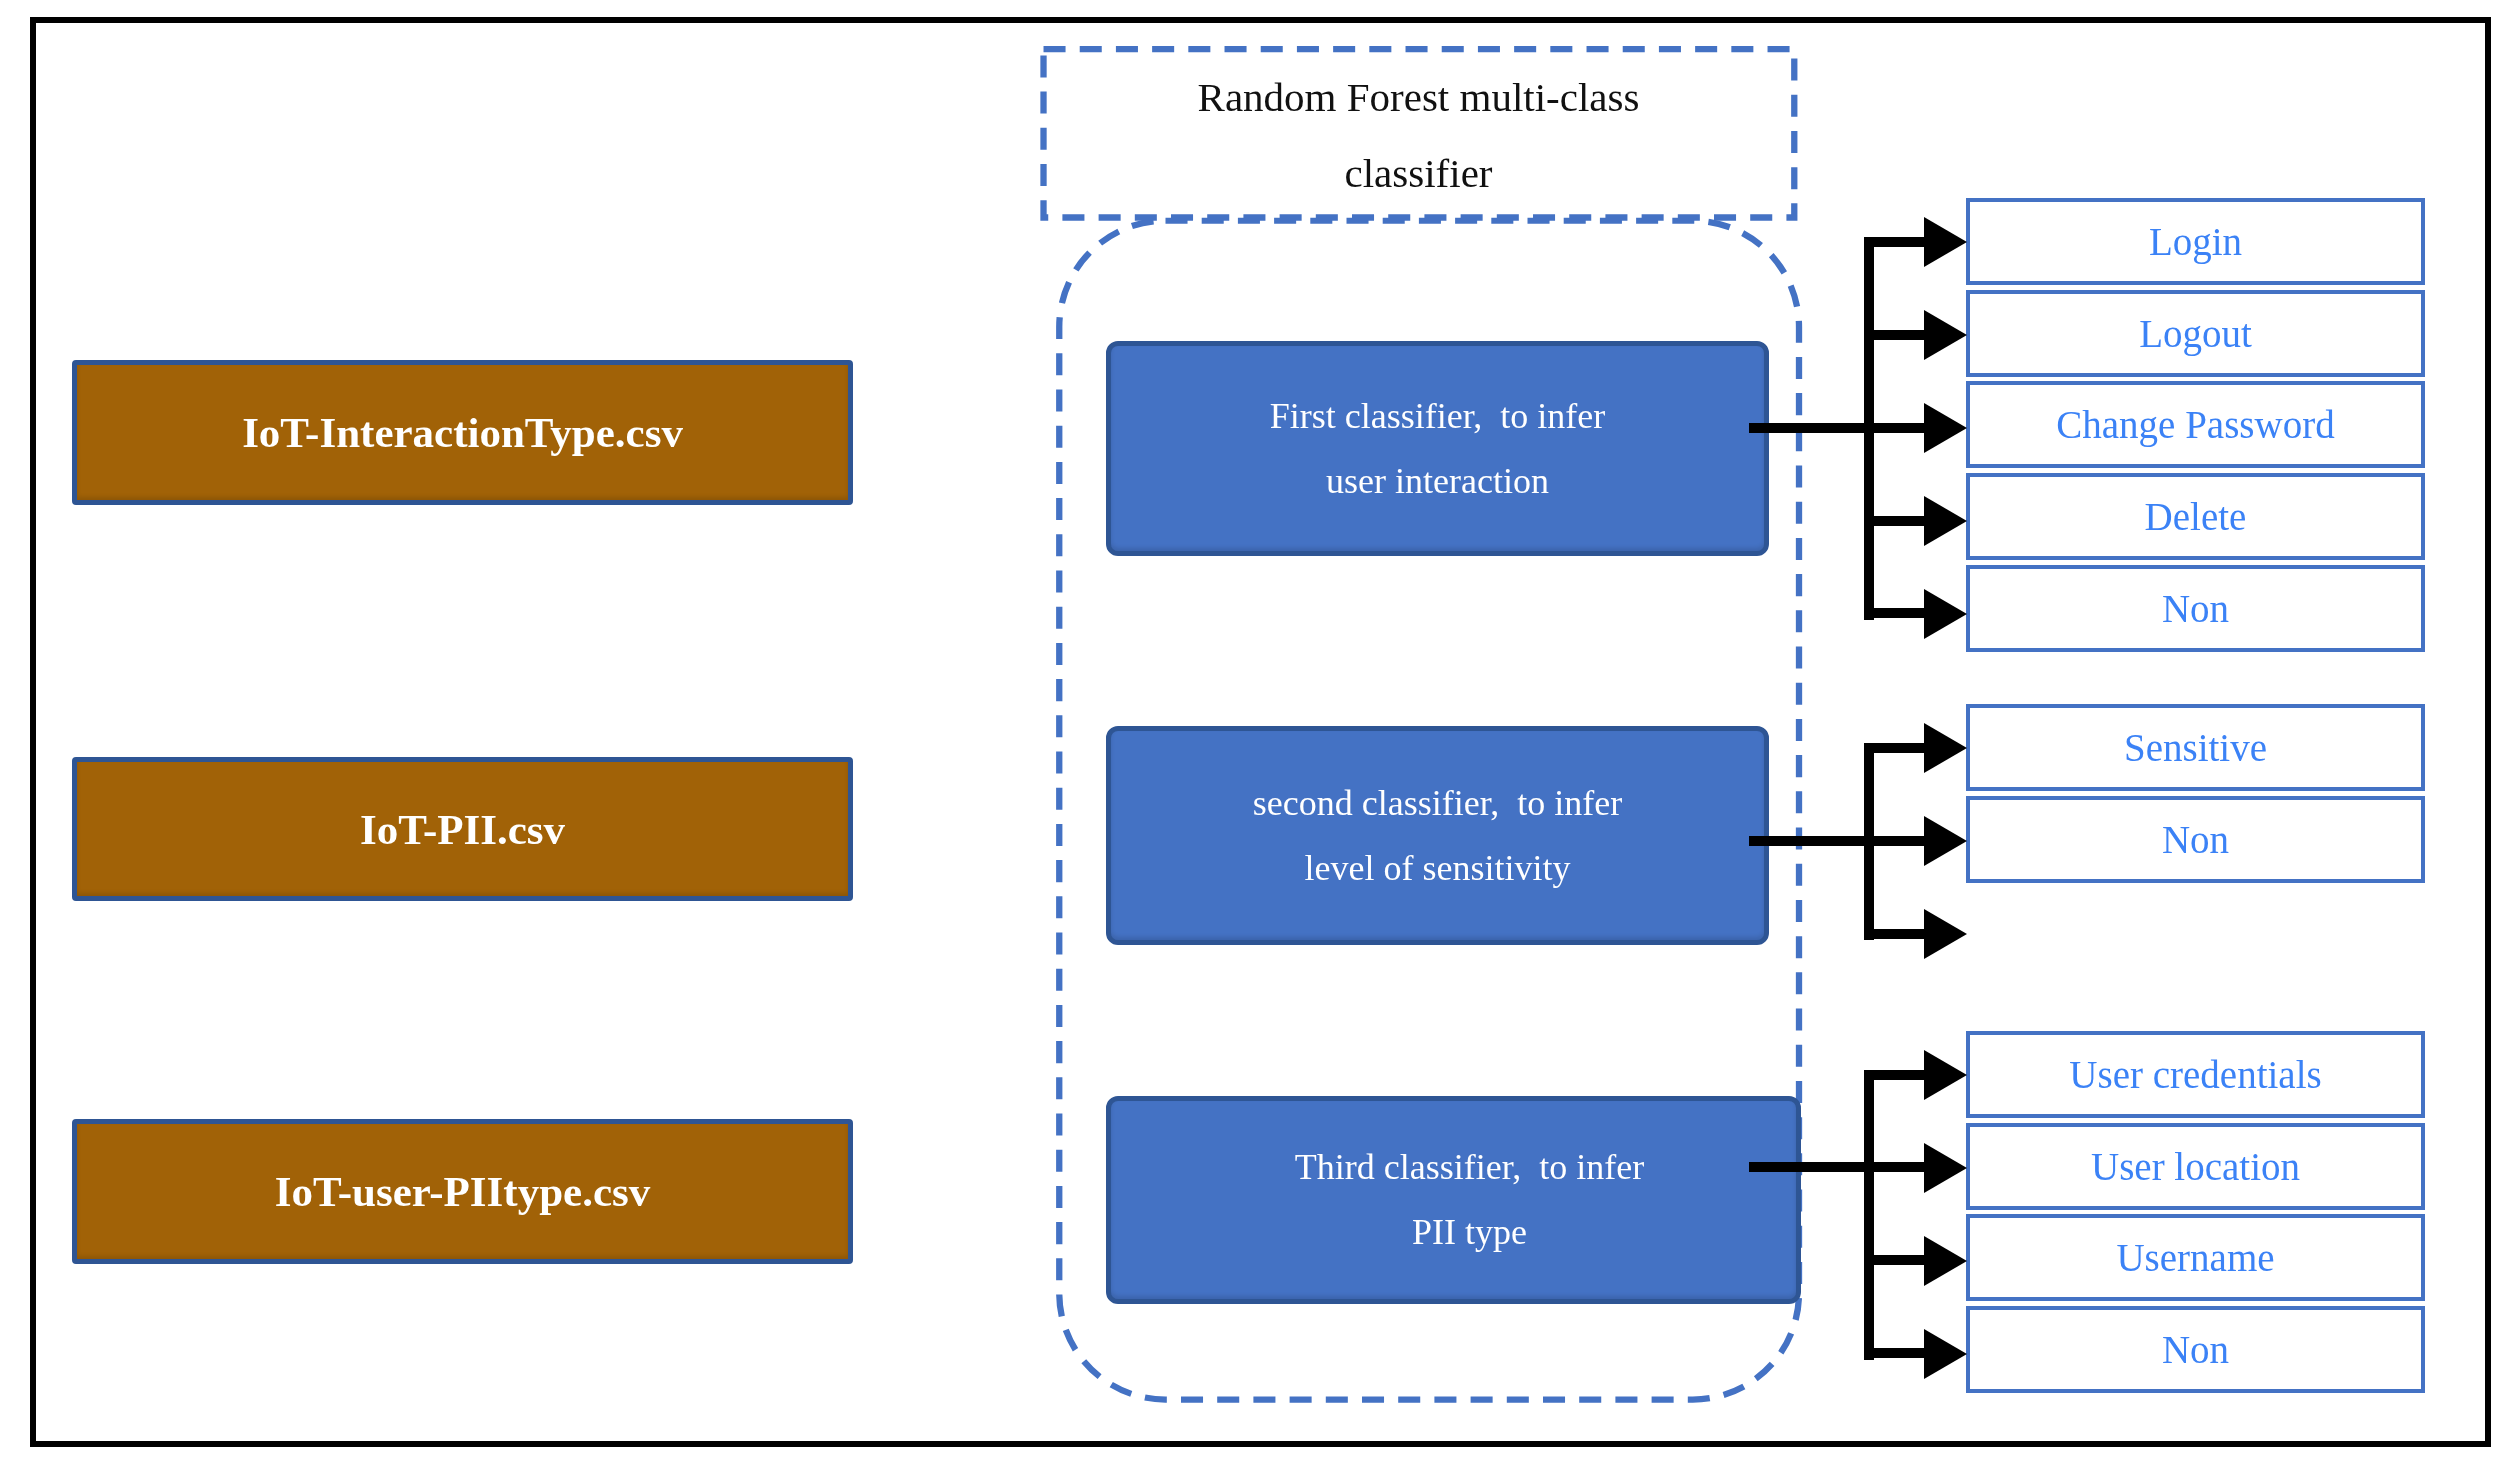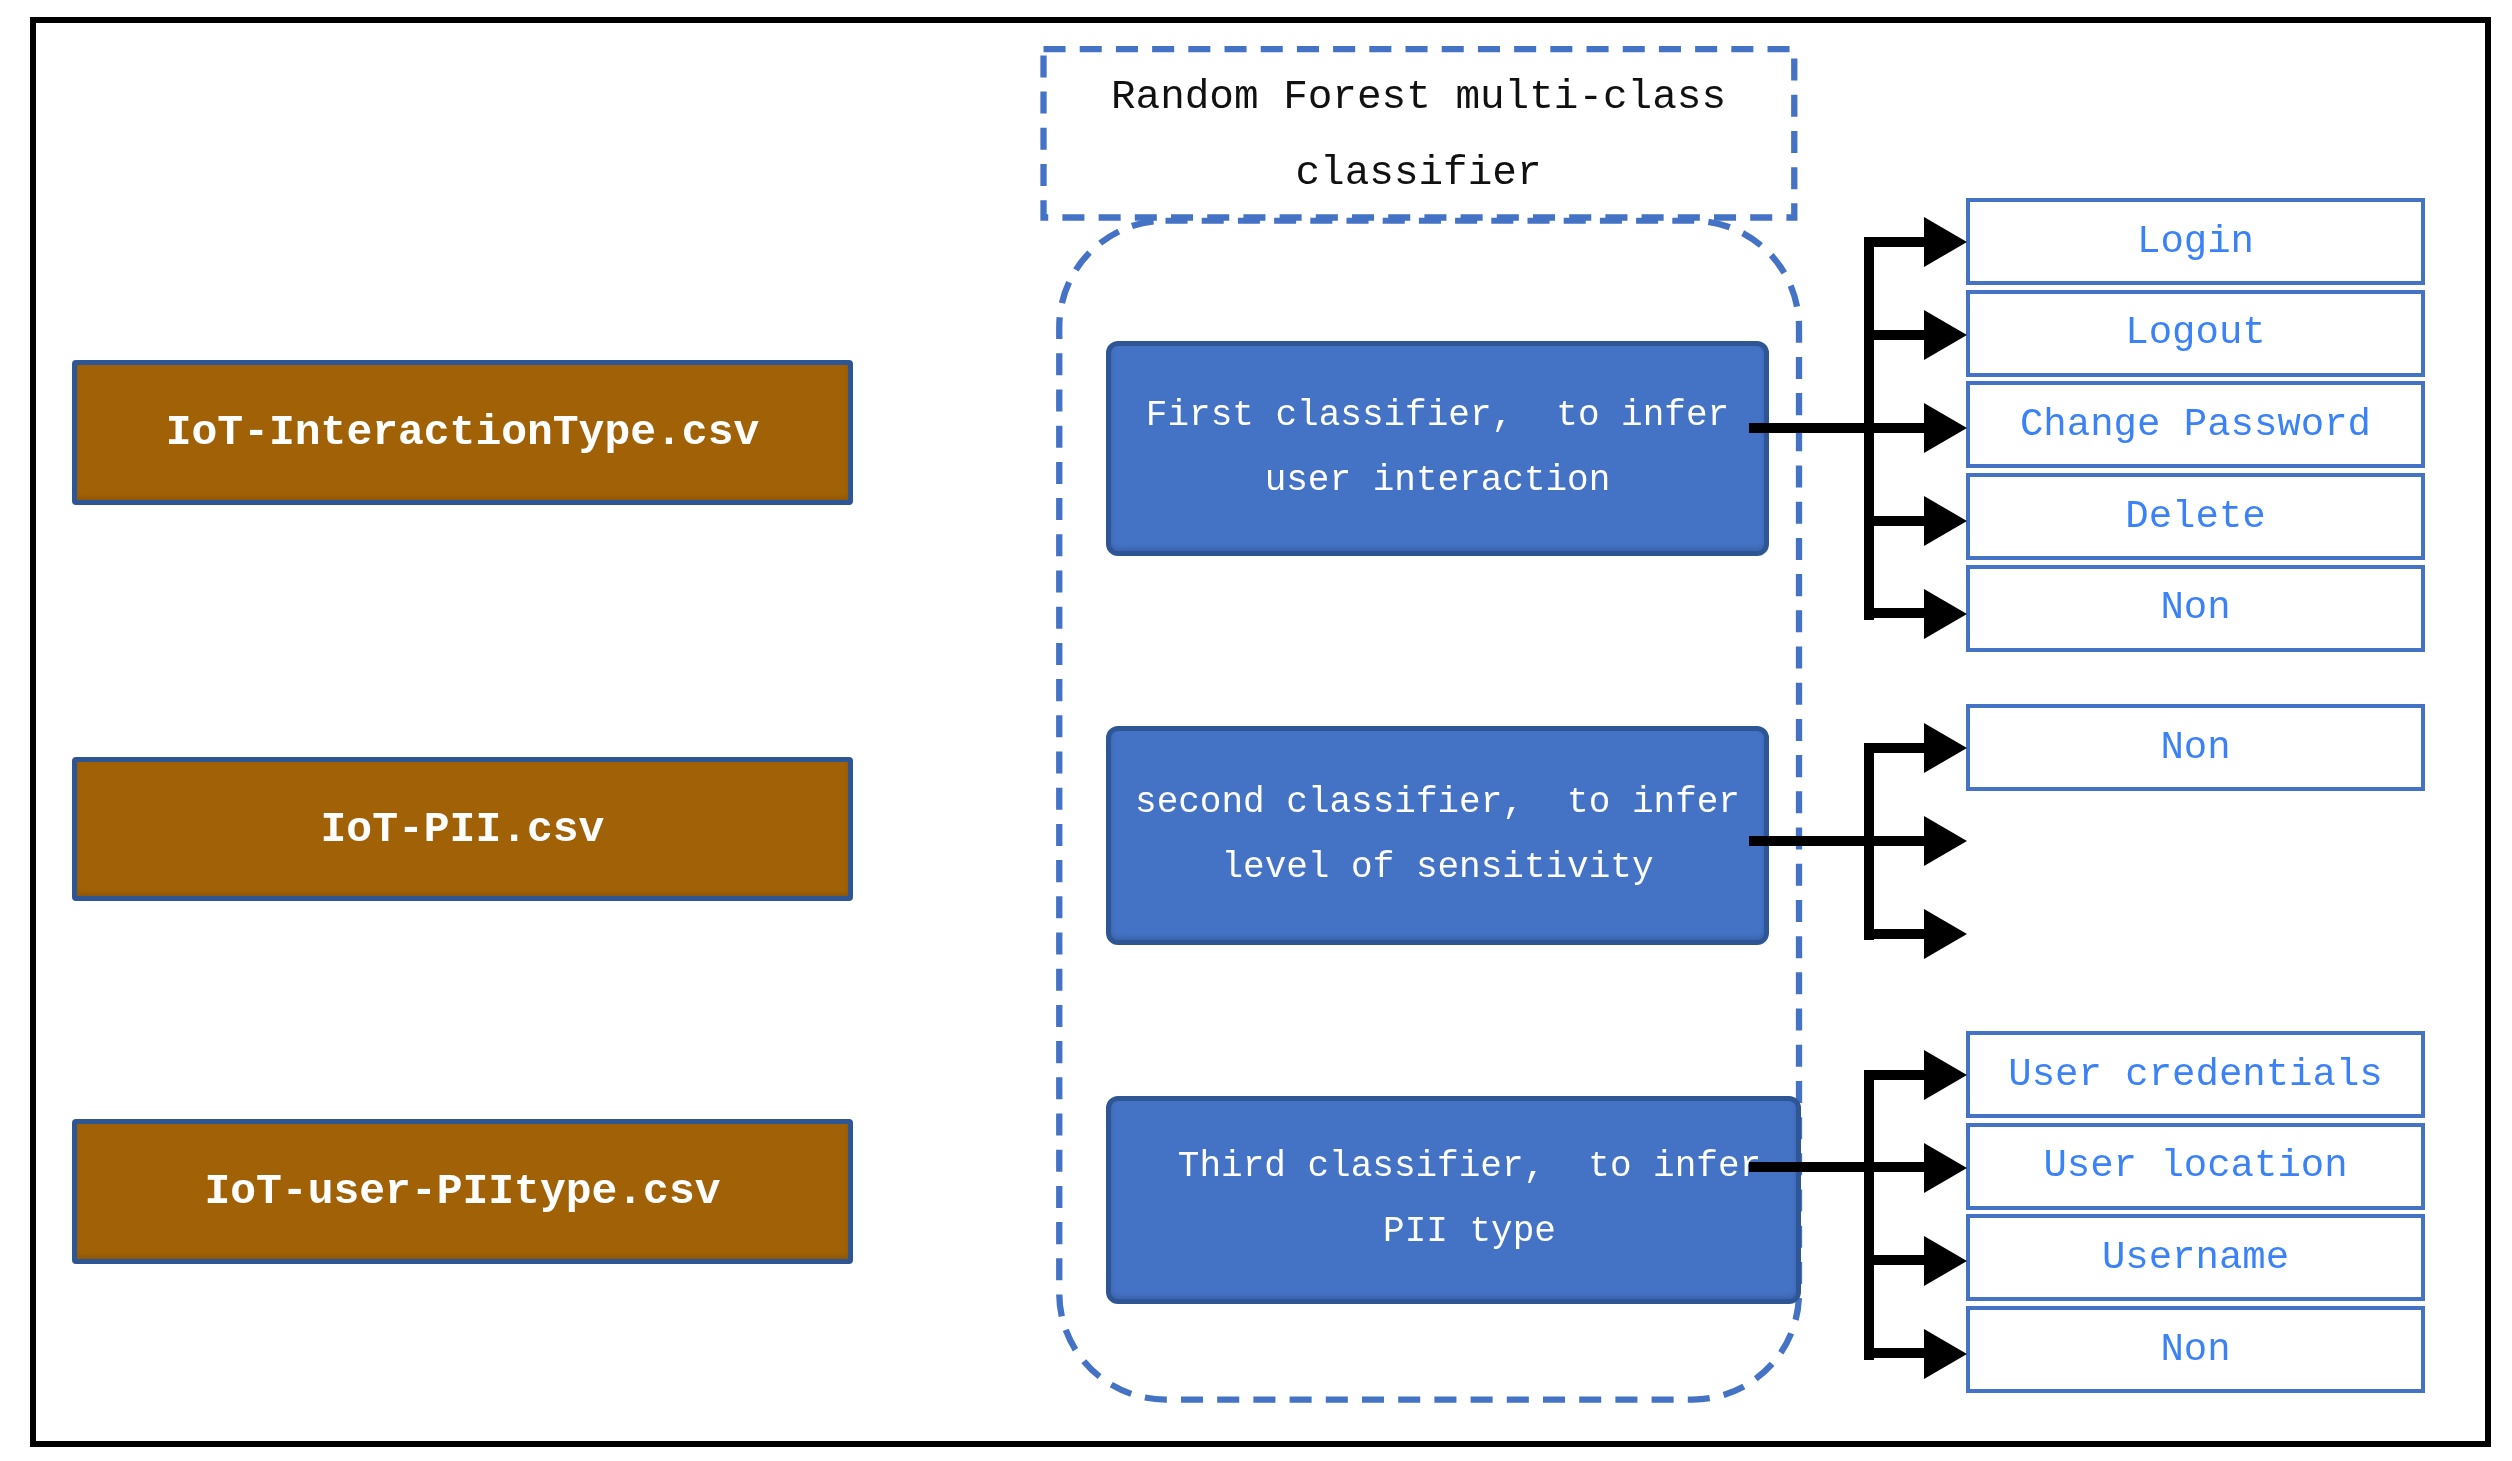--- a/index.html
+++ b/index.html
@@ -1,18 +1,18 @@
 <!DOCTYPE html>
 <html style="font-size:12.6px"><head>
 <meta charset="utf-8">
 <style>
   html,body{margin:0;padding:0;background:#ffffff;}
   .canvas{
     position:relative;width:2512px;height:1462px;background:#ffffff;overflow:hidden;
-    font-family:Liberation Mono, monospace;
+    font-family:Liberation Serif, serif;
   }
   .frame{
     position:absolute;left:30px;top:17.3px;width:2449px;height:1418px;
     border:6.3px solid #000000;
   }
   .dashes{position:absolute;left:0;top:0;z-index:1;}
   .title-text{
     position:absolute;left:1040px;top:52px;width:757px;height:168px;z-index:3;
     display:flex;align-items:center;justify-content:center;text-align:center;
     font-size:41px;line-height:1.85;color:#111111;white-space:pre-wrap;
@@ -105,20 +105,21 @@
 PII type</div>
 
   <div class="stack s1">
     <div class="orow">Login</div>
     <div class="orow">Logout</div>
     <div class="orow">Change Password</div>
     <div class="orow">Delete</div>
     <div class="orow">Non</div>
   </div>
   <div class="stack s2">
+    <div class="orow">Sensitive</div>
     <div class="orow">Non</div>
   </div>
   <div class="stack s3">
     <div class="orow">User credentials</div>
     <div class="orow">User location</div>
     <div class="orow">Username</div>
     <div class="orow">Non</div>
   </div>
 
   <div class="aline g1-in"></div>

